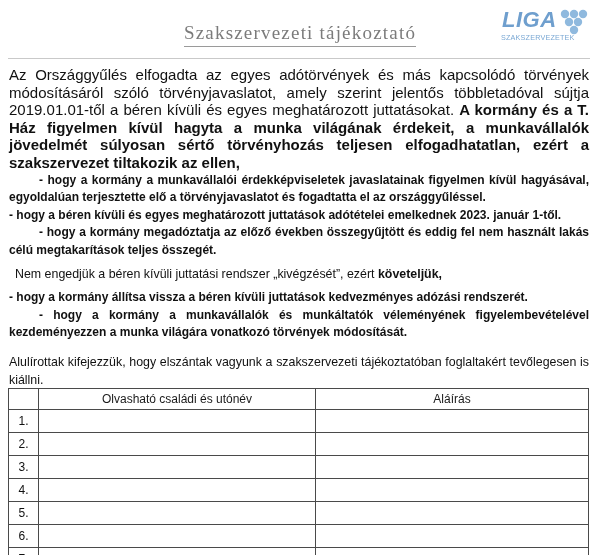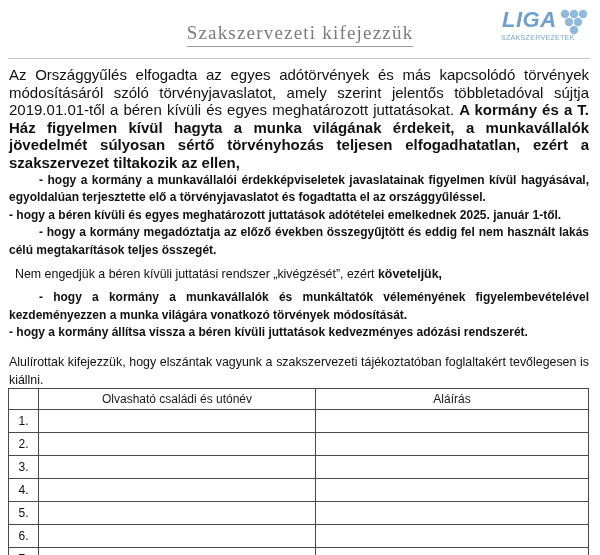--- a/index.html
+++ b/index.html
@@ -142,21 +142,21 @@
     vertical-align: middle;
   }
   .blank-cell { }
 </style>
 </head>
 <body>
 
 <div class="doc-header">
 
   <div class="doc-title">
-    <span class="title-text">Szakszervezeti kifejezzük</span>
+    <span class="title-text">Szakszervezeti tájékoztató</span>
   </div>
 
   <div class="logo">
     <svg viewBox="0 0 92 40" width="92" height="40" aria-hidden="true">
 
       <g fill="#6f9fce" font-family="Liberation Sans, sans-serif" font-weight="bold" font-style="italic">
         <text x="2" y="22" font-size="22" letter-spacing="0.5">LIGA</text>
       </g>
 
       <g fill="#8fb9de">
@@ -173,27 +173,27 @@
   </div>
 
   <div class="header-rule"></div>
 </div>
 
 <div class="doc-body">
 
   <p class="para-intro"><span>Az Országgyűlés elfogadta az egyes adótörvények és más kapcsolódó törvények módosításáról szóló törvényjavaslatot, amely szerint jelentős többletadóval sújtja 2019.01.01-től a béren kívüli és egyes meghatározott juttatásokat. </span><span class="b">A kormány és a T. Ház figyelmen kívül hagyta a munka világának érdekeit, a munkavállalók jövedelmét súlyosan sértő törvényhozás teljesen elfogadhatatlan, ezért a szakszervezet tiltakozik az ellen,</span></p>
 
   <p class="bullet">- hogy a kormány a munkavállalói érdekképviseletek javaslatainak figyelmen kívül hagyásával, egyoldalúan terjesztette elő a törvényjavaslatot és fogadtatta el az országgyűléssel.</p>
-  <p class="bullet noindent">- hogy a béren kívüli és egyes meghatározott juttatások adótételei emelkednek 2025. január 1-től.</p>
+  <p class="bullet noindent">- hogy a béren kívüli és egyes meghatározott juttatások adótételei emelkednek 2023. január 1-től.</p>
   <p class="bullet">- hogy a kormány megadóztatja az előző években összegyűjtött és eddig fel nem használt lakás célú megtakarítások teljes összegét.</p>
 
   <p class="para-mid"><span>Nem engedjük a béren kívüli juttatási rendszer „kivégzését”, ezért </span><span class="b">követeljük,</span></p>
 
+  <p class="bullet noindent">- hogy a kormány állítsa vissza a béren kívüli juttatások kedvezményes adózási rendszerét.</p>
   <p class="bullet">- hogy a kormány a munkavállalók és munkáltatók véleményének figyelembevételével kezdeményezzen a munka világára vonatkozó törvények módosítását.</p>
-  <p class="bullet noindent">- hogy a kormány állítsa vissza a béren kívüli juttatások kedvezményes adózási rendszerét.</p>
 
   <div class="spacer-md"></div>
 
   <p class="para-close">Alulírottak kifejezzük, hogy elszántak vagyunk a szakszervezeti tájékoztatóban foglaltakért tevőlegesen is kiállni.</p>
 </div>
 
 <div class="sig-table-wrap">
   <table class="sig-table">
     <colgroup>
       <col class="c-num">

